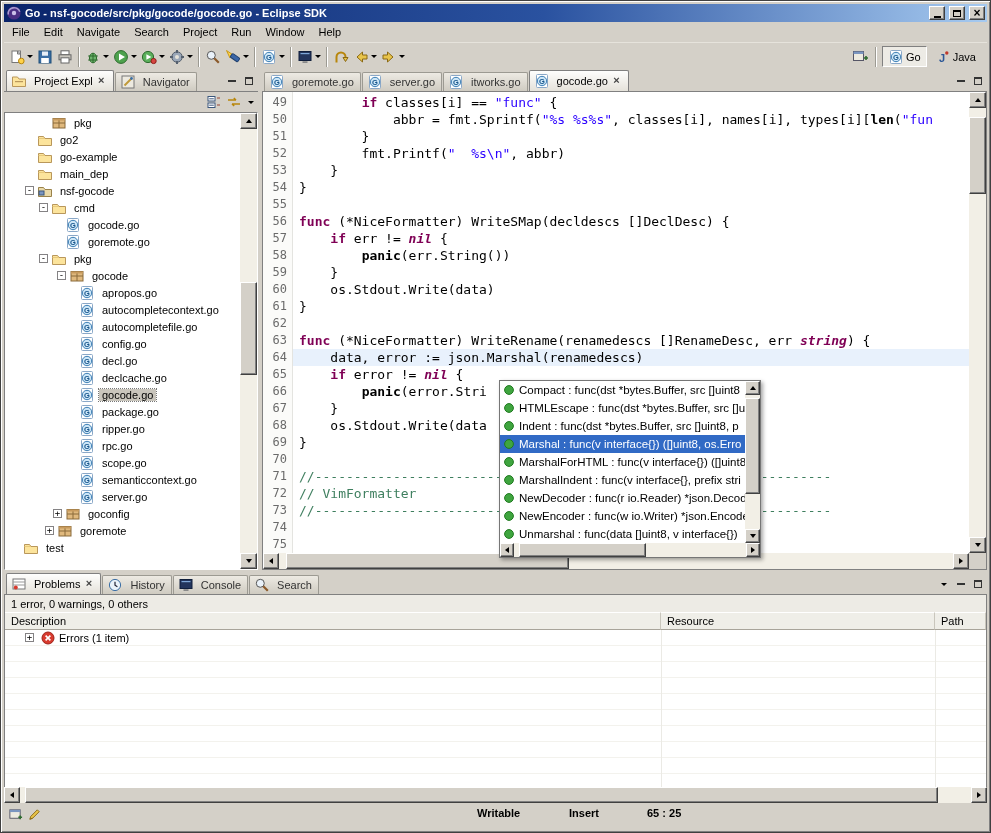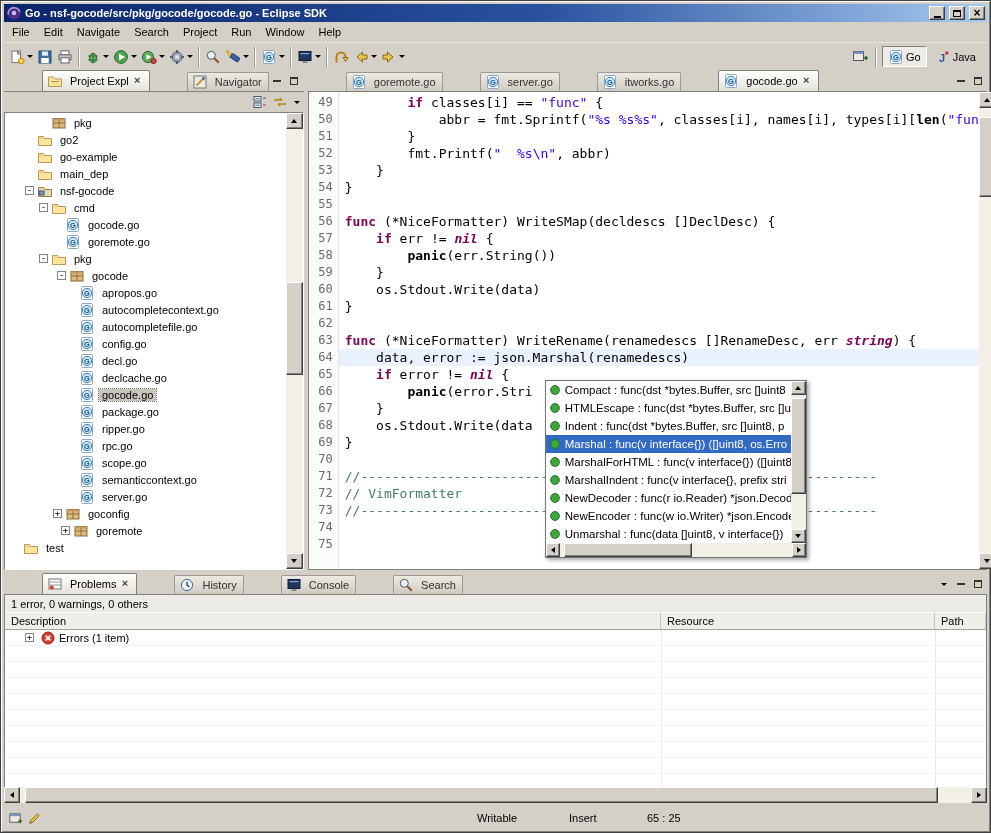--- a/index.html
+++ b/index.html
@@ -58,21 +58,21 @@
   .sash { flex:0 0 4px; }
   
   .left-panel { flex:0 0 254px; display:flex; flex-direction:column; min-height:0; }
   .tabbar {
     flex:0 0 21px; display:flex; align-items:flex-end; border-bottom:1px solid #808080; padding-left:2px;
   }
   .vtab {
     display:flex; align-items:center; gap:3px; padding:1px 6px 2px 4px; height:19px;
     background:linear-gradient(#EDEAE3,#CFCBC1);
     border:1px solid #9C9A92; border-bottom:none; border-radius:2px 2px 0 0;
-    margin-right:1px; color:#333; white-space:nowrap;margin-left:36px;
+    margin-right:1px; color:#333; white-space:nowrap;
   }
   .vtab.active { background:linear-gradient(#FEFEFD,#E5E2DA); color:#000; border-color:#808080; height:21px; }
   .tab-close { width:11px; height:11px; display:flex; align-items:center; justify-content:center; }
   .tab-close::before { content:"×"; font-size:11px; font-weight:bold; color:#444; line-height:9px; }
   .minmax { margin-left:auto; display:flex; align-items:center; gap:2px; padding:0 2px 3px 0; }
   .mm-btn { width:15px; height:14px; display:flex; align-items:center; justify-content:center; }
   .ic-minview { width:8px; height:0; border-bottom:2px solid #333; }
   .ic-maxview { width:8px; height:8px; border:1px solid #333; border-top:2px solid #333; }
   .view-toolbar { flex:0 0 20px; display:flex; align-items:center; justify-content:flex-end; gap:4px; padding:0 4px; }
   .vt-icon { width:16px; height:16px; } .vt-icon svg { width:16px; height:16px; display:block; }
@@ -108,21 +108,21 @@
     position:absolute; background:#D4D0C8; border:1px solid; border-color:#fff #404040 #404040 #fff;
     box-shadow: inset -1px -1px 0 #808080;
   }
   .tri-up { width:0;height:0;border-left:3px solid transparent;border-right:3px solid transparent;border-bottom:4px solid #000; }
   .tri-down { width:0;height:0;border-left:3px solid transparent;border-right:3px solid transparent;border-top:4px solid #000; }
   .tri-left { width:0;height:0;border-top:3px solid transparent;border-bottom:3px solid transparent;border-right:4px solid #000; }
   .tri-right { width:0;height:0;border-top:3px solid transparent;border-bottom:3px solid transparent;border-left:4px solid #000; }
   .sb-corner { flex:0 0 17px; background:#D4D0C8; }
   
   .editor-panel { flex:1; display:flex; flex-direction:column; min-width:0; min-height:0; }
-  .editor-shell { flex:1; display:flex; flex-direction:row; border:1px solid #808080; border-top:none; min-height:0; background:#fff; }
+  .editor-shell { flex:1; display:flex; flex-direction:column; border:1px solid #808080; border-top:none; min-height:0; background:#fff; }
   .editor-inner { flex:1; display:flex; min-height:0; position:relative; }
   .ruler { flex:0 0 30px; background:#FBFBF9; border-right:1px solid #E4E4E0; padding-top:2px; }
   .ln { height:17px; line-height:17px; text-align:right; padding-right:5px; color:#6B6B6B; font-family:"DejaVu Sans Mono",monospace; font-size:12px; }
   .code-pane { flex:1; min-width:0; overflow:hidden; padding-top:2px; font-family:"DejaVu Sans Mono",monospace; font-size:13px; }
   .code-line { height:17px; line-height:17px; white-space:pre; padding-left:6px; }
   .code-line.current { background:#E8F1FC; }
   .tok-k { color:#7F0055; font-weight:bold; }
   .tok-n { color:#7F0055; font-weight:bold; font-style:italic; }
   .tok-t { color:#7F0055; font-weight:bold; font-style:italic; }
   .tok-b { font-weight:bold; }
@@ -154,21 +154,21 @@
   .bp-header { flex:0 0 18px; display:flex; border-left:1px solid #808080; border-right:1px solid #808080; }
   .bp-hcell {
     background:#EFEEE8; border-top:1px solid #fff; border-bottom:1px solid #A8A49A;
     border-right:1px solid #C9C6BC; display:flex; align-items:center; padding-left:6px;
   }
   .bp-body { flex:1; background:#fff; position:relative; overflow:hidden; border-left:1px solid #808080; border-right:1px solid #808080; }
   .gridline { position:absolute; top:0; bottom:0; width:1px; background:#EBEAE5; }
   .bp-row { height:16px; display:flex; align-items:center; border-bottom:1px solid #F3F2ED; padding-left:20px; gap:4px; }
   .err-icon { width:14px; height:14px; } .err-icon svg { width:14px; height:14px; display:block; }
   
-  .statusbar { flex:0 0 26px; display:flex; align-items:center; padding-top:4px; }
+  .statusbar { flex:0 0 26px; display:flex; align-items:flex-start; padding-top:4px;font-weight:bold; }
   .st-cell { display:flex; align-items:center; padding:0 8px; white-space:nowrap; }
   .st-icons { display:flex; align-items:center; gap:4px; padding:0 4px; }
   .st-icons svg { width:15px; height:15px; display:block; }
   .st-sep { width:2px; border-left:1px solid #9C9A92; border-right:1px solid #fff; margin:1px 0; }
   .st-spacer { flex:1; }
   .st-fixed { flex:0 0 auto; }
 </style>
 </head>
 <body>
 
@@ -684,21 +684,21 @@
               <span class="t-icon">
                 <svg viewBox="0 0 16 16">
                   <rect x="2" y="3.5" width="12" height="9.5" fill="#E0B97E" stroke="#8A6A3A"></rect>
                   <line x1="2" y1="8" x2="14" y2="8" stroke="#8A6A3A"></line>
                   <line x1="8" y1="3.5" x2="8" y2="13" stroke="#8A6A3A"></line>
                   <rect x="2" y="3.5" width="12" height="2" fill="#C89B5E"></rect>
                 </svg>
               </span>
               <span class="tree-label">goconfig</span>
             </div>
-            <div class="tree-row" style="padding-left: 56px;">
+            <div class="tree-row" style="padding-left: 40px;">
               <span class="exp plus"></span>
               <span class="t-icon">
                 <svg viewBox="0 0 16 16">
                   <rect x="2" y="3.5" width="12" height="9.5" fill="#E0B97E" stroke="#8A6A3A"></rect>
                   <line x1="2" y1="8" x2="14" y2="8" stroke="#8A6A3A"></line>
                   <line x1="8" y1="3.5" x2="8" y2="13" stroke="#8A6A3A"></line>
                   <rect x="2" y="3.5" width="12" height="2" fill="#C89B5E"></rect>
                 </svg>
               </span>
               <span class="tree-label">goremote</span>

